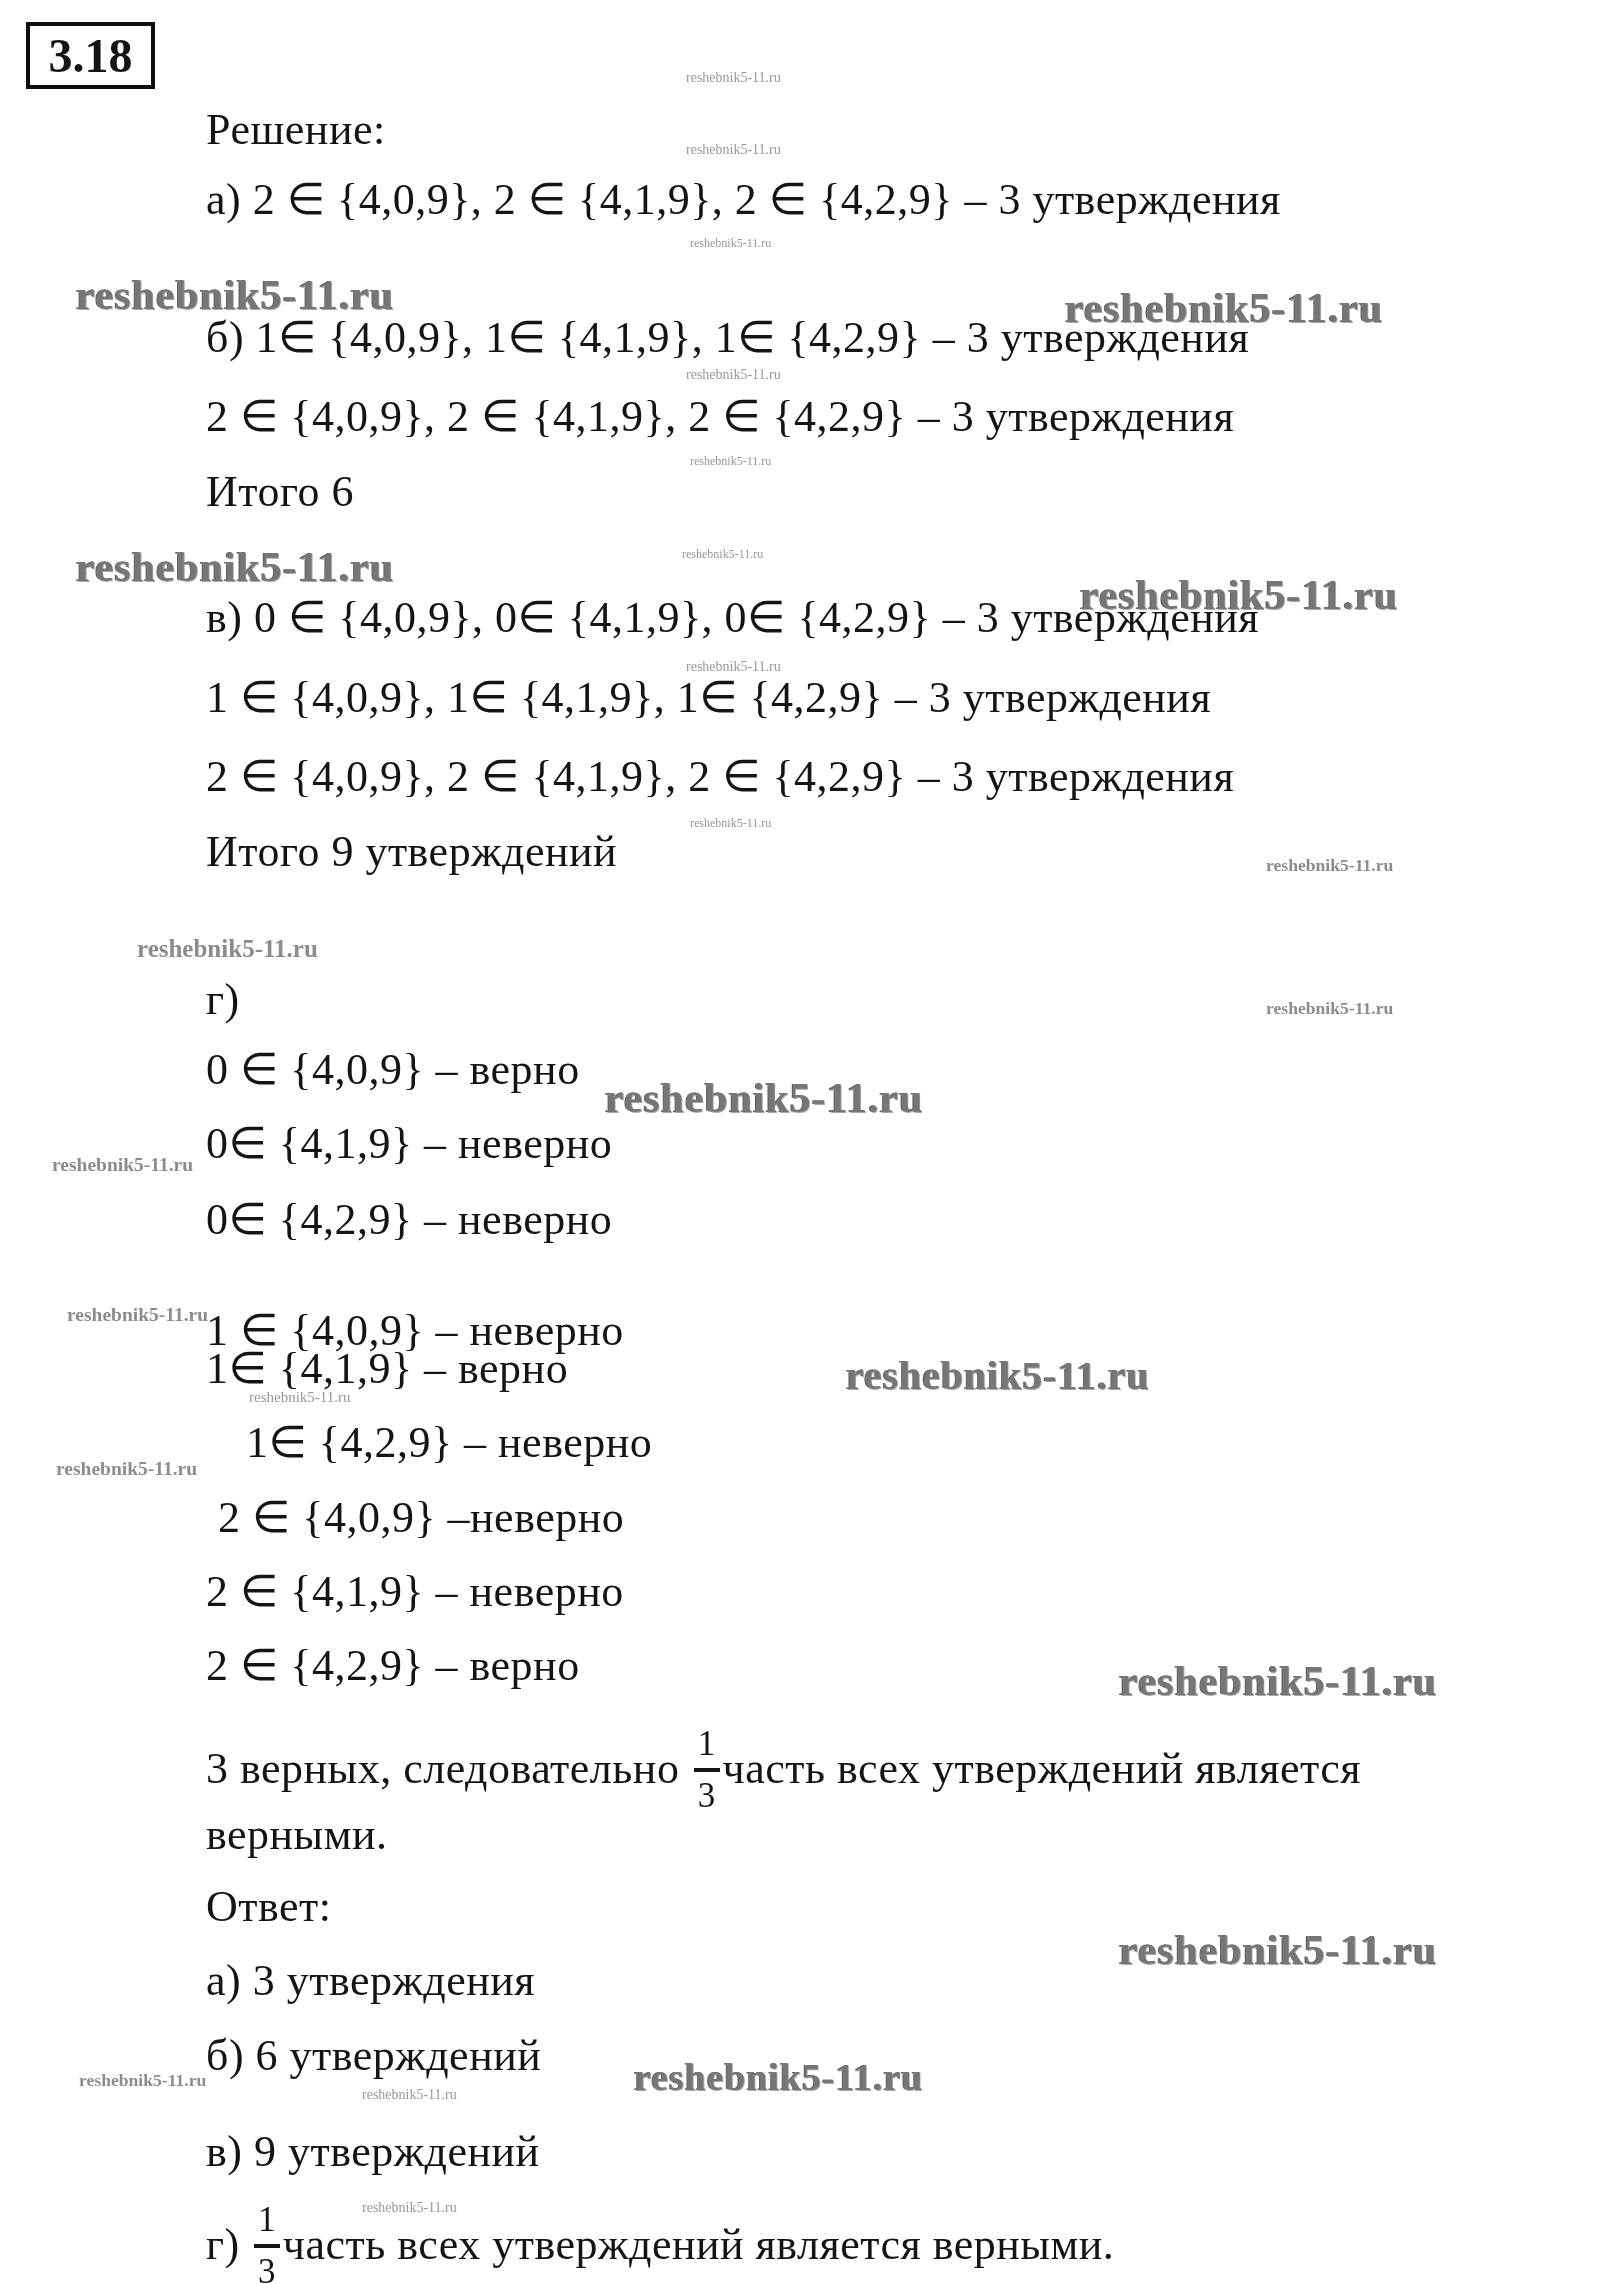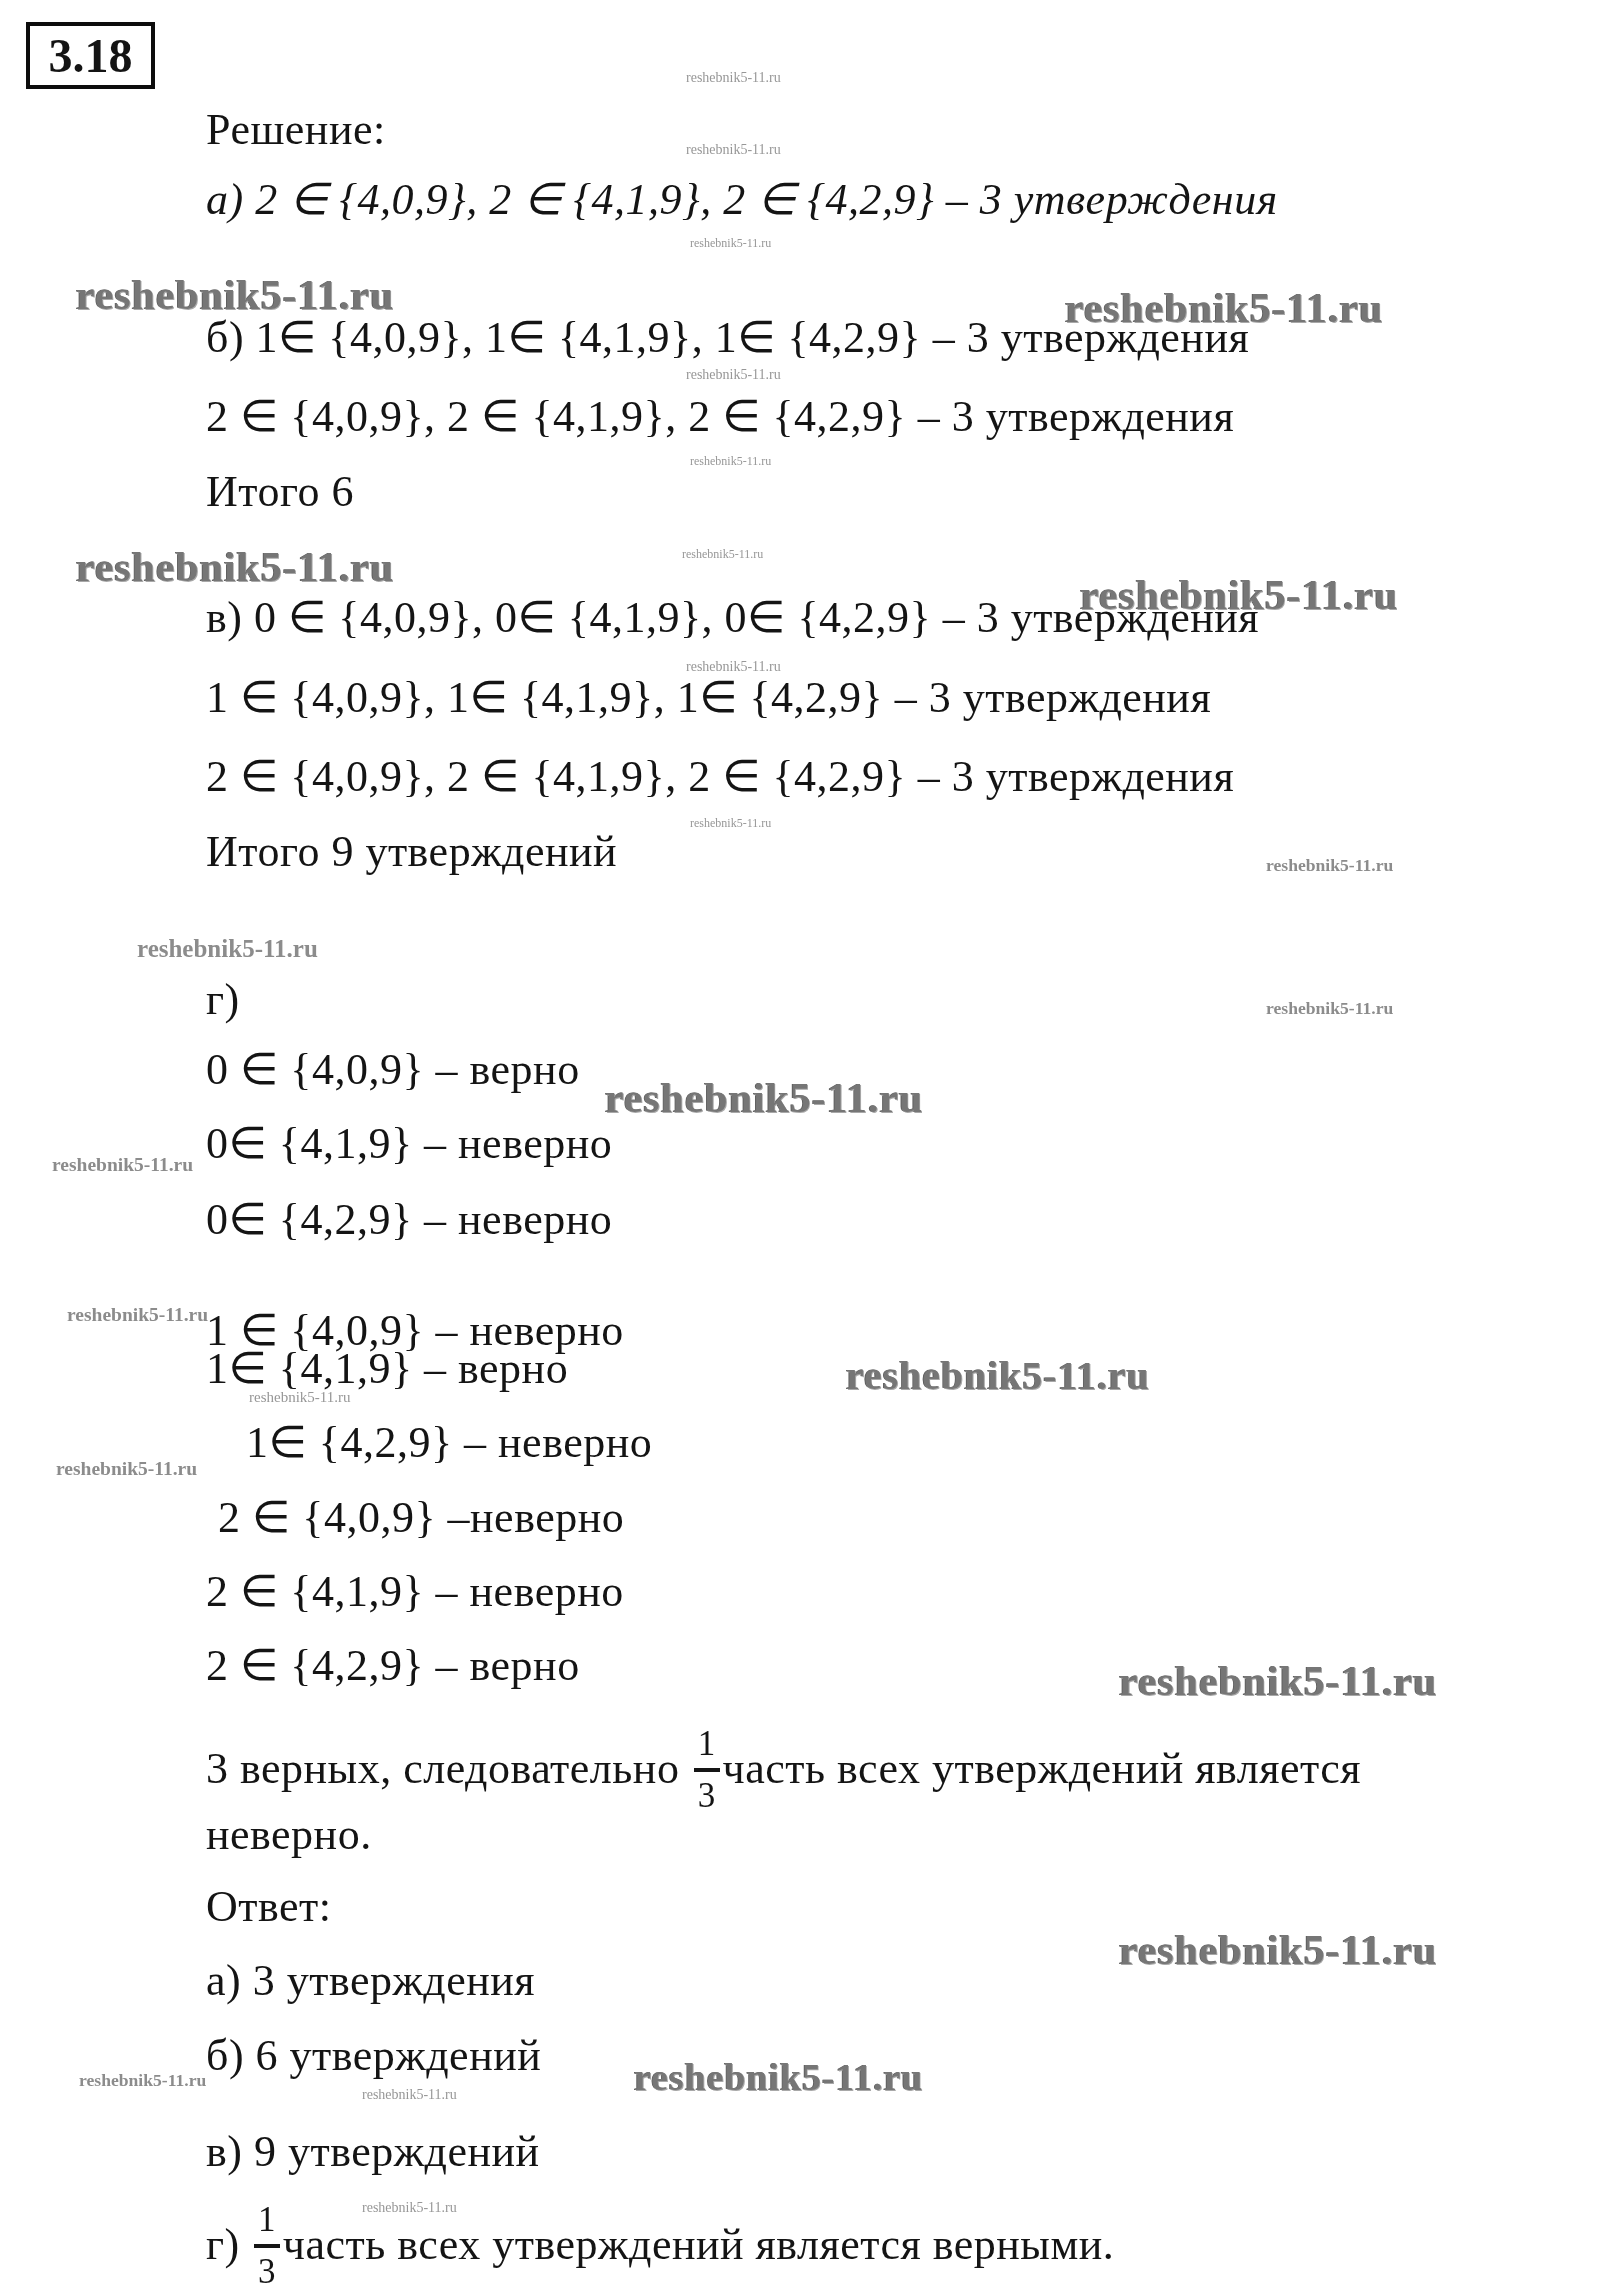--- a/index.html
+++ b/index.html
@@ -81,21 +81,21 @@
   <span class="wm wm-b" style="left:1065px;top:284px;font-size:42px;">reshebnik5-11.ru</span>
   <span class="wm wm-b" style="left:76px;top:543px;font-size:42px;">reshebnik5-11.ru</span>
   <span class="wm wm-b" style="left:1080px;top:571px;font-size:42px;">reshebnik5-11.ru</span>
   <span class="wm wm-b" style="left:605px;top:1074px;font-size:42px;">reshebnik5-11.ru</span>
   <span class="wm wm-b" style="left:846px;top:1352px;font-size:40px;">reshebnik5-11.ru</span>
   <span class="wm wm-b" style="left:1119px;top:1657px;font-size:42px;">reshebnik5-11.ru</span>
   <span class="wm wm-b" style="left:1119px;top:1926px;font-size:42px;">reshebnik5-11.ru</span>
   <span class="wm wm-b" style="left:634px;top:2055px;font-size:38px;">reshebnik5-11.ru</span>
 
   <div class="line" style="top:104px;">Решение:</div>
-  <div class="line" style="top:174px;font-style:italic;">а) 2 ∈ {4,0,9}, 2 ∈ {4,1,9}, 2 ∈ {4,2,9} – 3 утверждения</div>
+  <div class="line" style="top:174px;">а) 2 ∈ {4,0,9}, 2 ∈ {4,1,9}, 2 ∈ {4,2,9} – 3 утверждения</div>
 
   <div class="line" style="top:312px;">б) 1∈ {4,0,9}, 1∈ {4,1,9}, 1∈ {4,2,9} – 3 утверждения</div>
   <div class="line" style="top:391px;">2 ∈ {4,0,9}, 2 ∈ {4,1,9}, 2 ∈ {4,2,9} – 3 утверждения</div>
   <div class="line" style="top:466px;text-align:center;">Итого 6</div>
 
   <div class="line" style="top:592px;">в) 0 ∈ {4,0,9}, 0∈ {4,1,9}, 0∈ {4,2,9} – 3 утверждения</div>
   <div class="line" style="top:672px;">1 ∈ {4,0,9}, 1∈ {4,1,9}, 1∈ {4,2,9} – 3 утверждения</div>
   <div class="line" style="top:751px;">2 ∈ {4,0,9}, 2 ∈ {4,1,9}, 2 ∈ {4,2,9} – 3 утверждения</div>
   <div class="line" style="top:826px;">Итого 9 утверждений</div>
 
@@ -112,21 +112,21 @@
   <div class="line" style="top:1640px;">2 ∈ {4,2,9} – верно</div>
 
   <div class="line" style="top:1730px;">
     <span>3 верных, следовательно</span>
     <span class="frac">
       <span class="num">1</span>
       <span class="bar"></span>
       <span class="den">3</span>
     </span><span>часть всех утверждений является</span>
   </div>
-  <div class="line" style="top:1809px;">неверно.</div>
+  <div class="line" style="top:1809px;">верными.</div>
 
   <div class="line" style="top:1881px;">Ответ:</div>
   <div class="line" style="top:1955px;">а) 3 утверждения</div>
   <div class="line" style="top:2030px;">б) 6 утверждений</div>
   <div class="line" style="top:2126px;">в) 9 утверждений</div>
 
   <div class="line" style="top:2206px;">
     <span>г)</span>
     <span class="frac">
       <span class="num">1</span>

